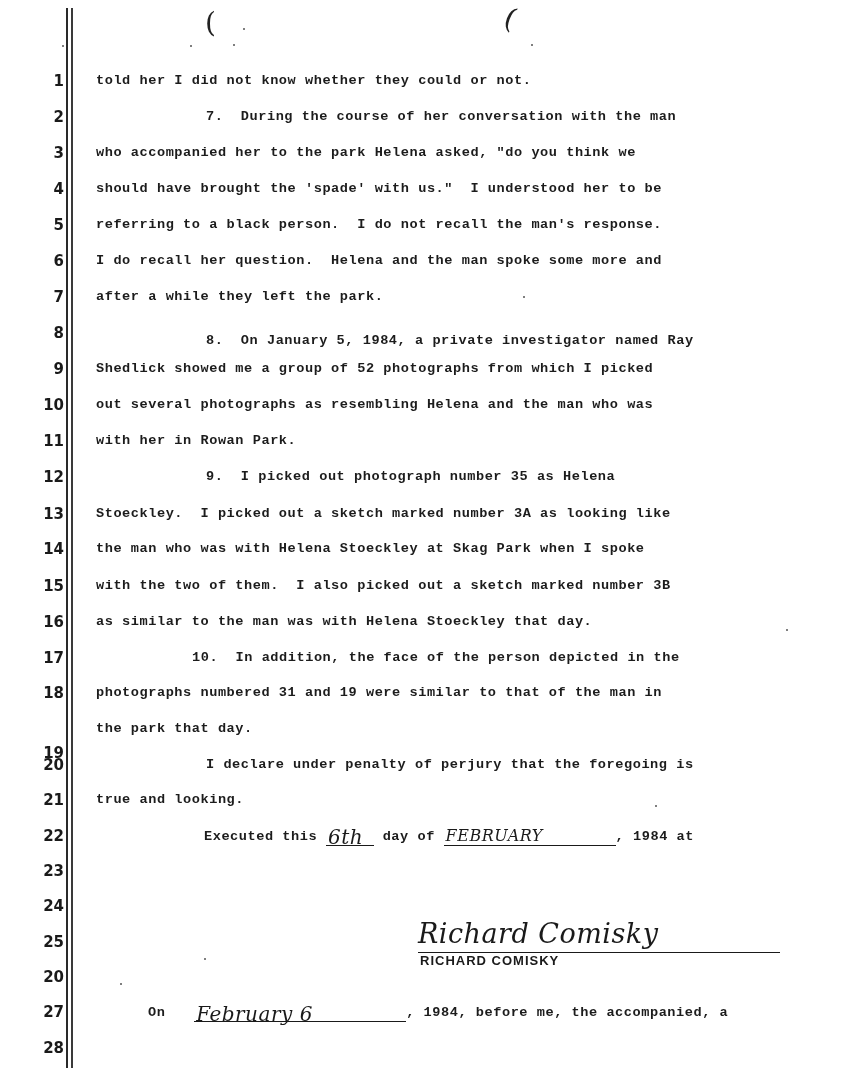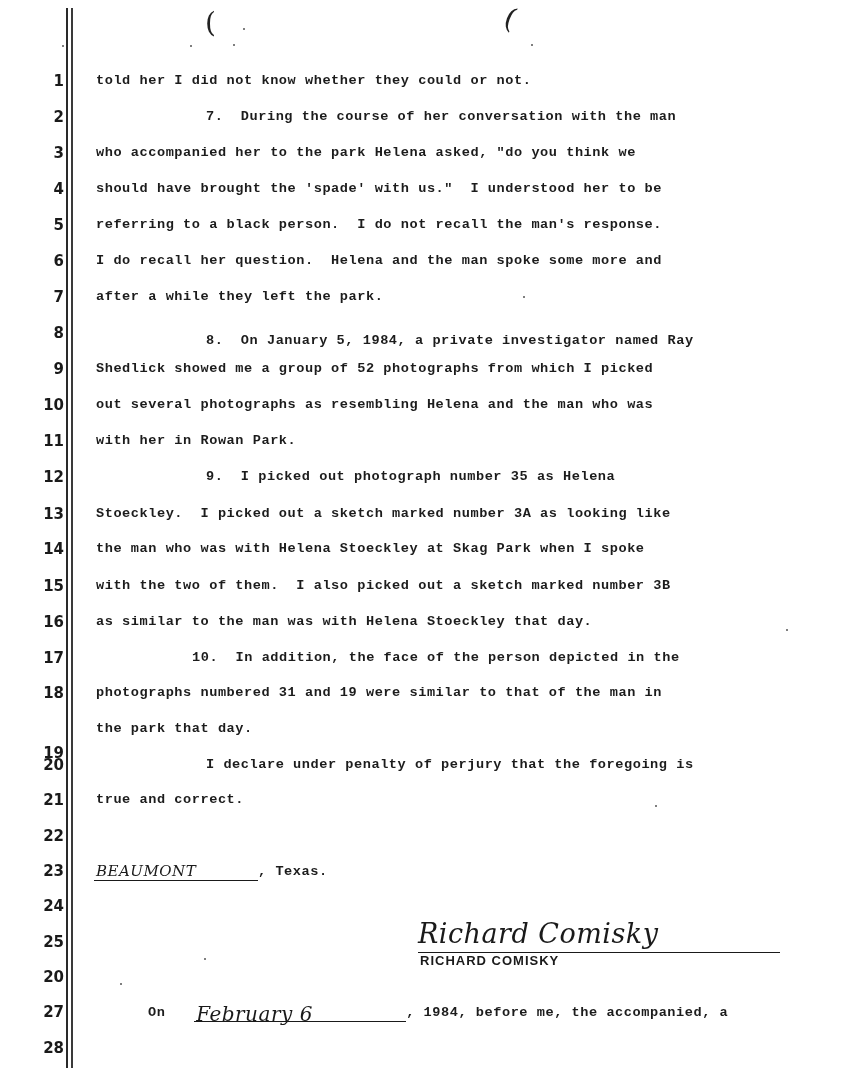--- a/index.html
+++ b/index.html
@@ -178,25 +178,25 @@
     <span class="text-line" style="top:432px">with her in Rowan Park.</span>
     <span class="text-line indent" style="top:468px">9.  I picked out photograph number 35 as Helena</span>
     <span class="text-line" style="top:505px">Stoeckley.  I picked out a sketch marked number 3A as looking like</span>
     <span class="text-line" style="top:540px">the man who was with Helena Stoeckley at Skag Park when I spoke</span>
     <span class="text-line" style="top:577px">with the two of them.  I also picked out a sketch marked number 3B</span>
     <span class="text-line" style="top:613px">as similar to the man was with Helena Stoeckley that day.</span>
     <span class="text-line indent-10" style="top:649px">10.  In addition, the face of the person depicted in the</span>
     <span class="text-line" style="top:684px">photographs numbered 31 and 19 were similar to that of the man in</span>
     <span class="text-line" style="top:720px">the park that day.</span>
     <span class="text-line indent" style="top:756px">I declare under penalty of perjury that the foregoing is</span>
-    <span class="text-line" style="top:791px">true and correct.</span>
+    <span class="text-line" style="top:791px">true and looking.</span>
   </div>
 
-
-  <div class="text-line" style="top:862px; left:94px;"><span class="fill-line" style="width:164px;"><span class="hand" style="font-size:15px; bottom:0px;">BEAUMONT</span></span><span>, Texas.</span></div>
+  <div class="text-line" style="top:827px; left:204px;"><span>Executed this</span> <span class="fill-line" style="width:48px;"><span class="hand" style="font-size:20px; bottom:-1px;">6th</span></span> <span>day of</span> <span class="fill-line" style="width:172px;"><span class="hand" style="font-size:16px; bottom:0px;">FEBRUARY</span></span><span>, 1984 at</span></div>
+
 
   <span class="sig-script">Richard Comisky</span>
   <div class="sig-line"></div>
   <span class="sig-name">RICHARD COMISKY</span>
 
   <div class="text-line" style="top:1003px; left:148px;"><span>On</span> <span class="fill-line" style="width:212px;margin-left:20px;"><span class="hand" style="font-size:20px; bottom:-2px;">February 6</span></span><span>, 1984, before me, the accompanied, a</span></div>
 
 
 </div>
 

